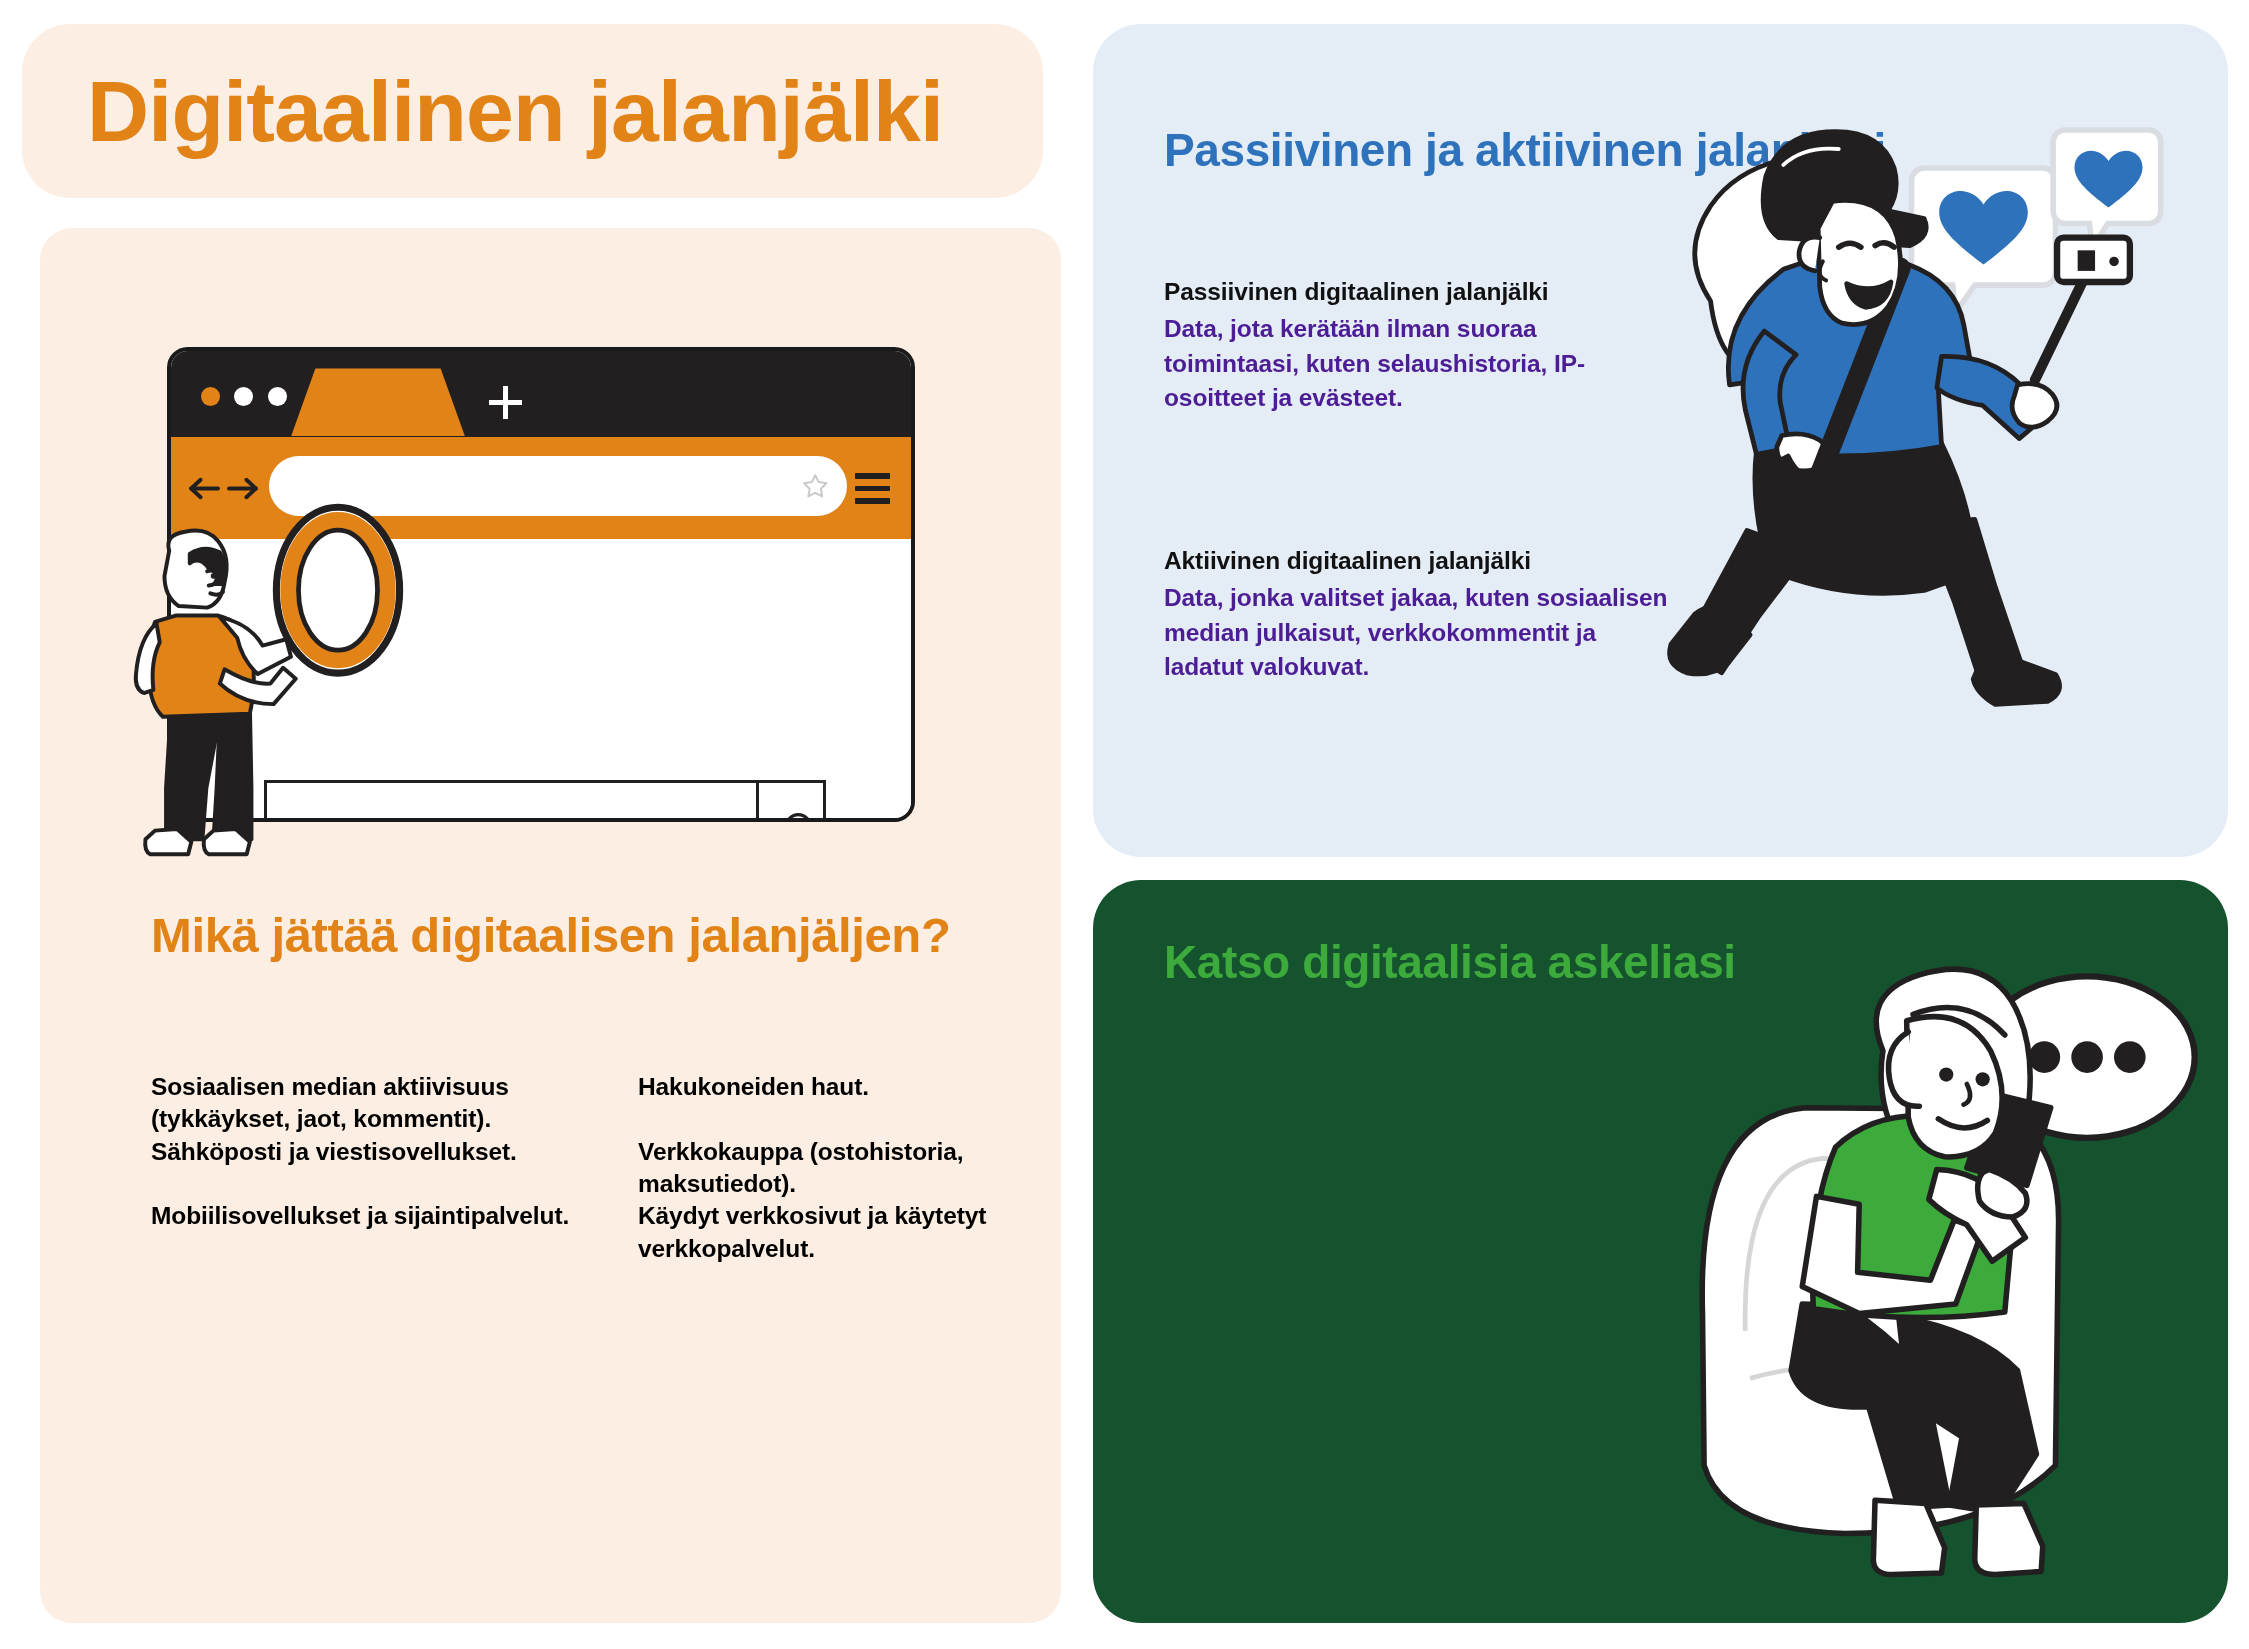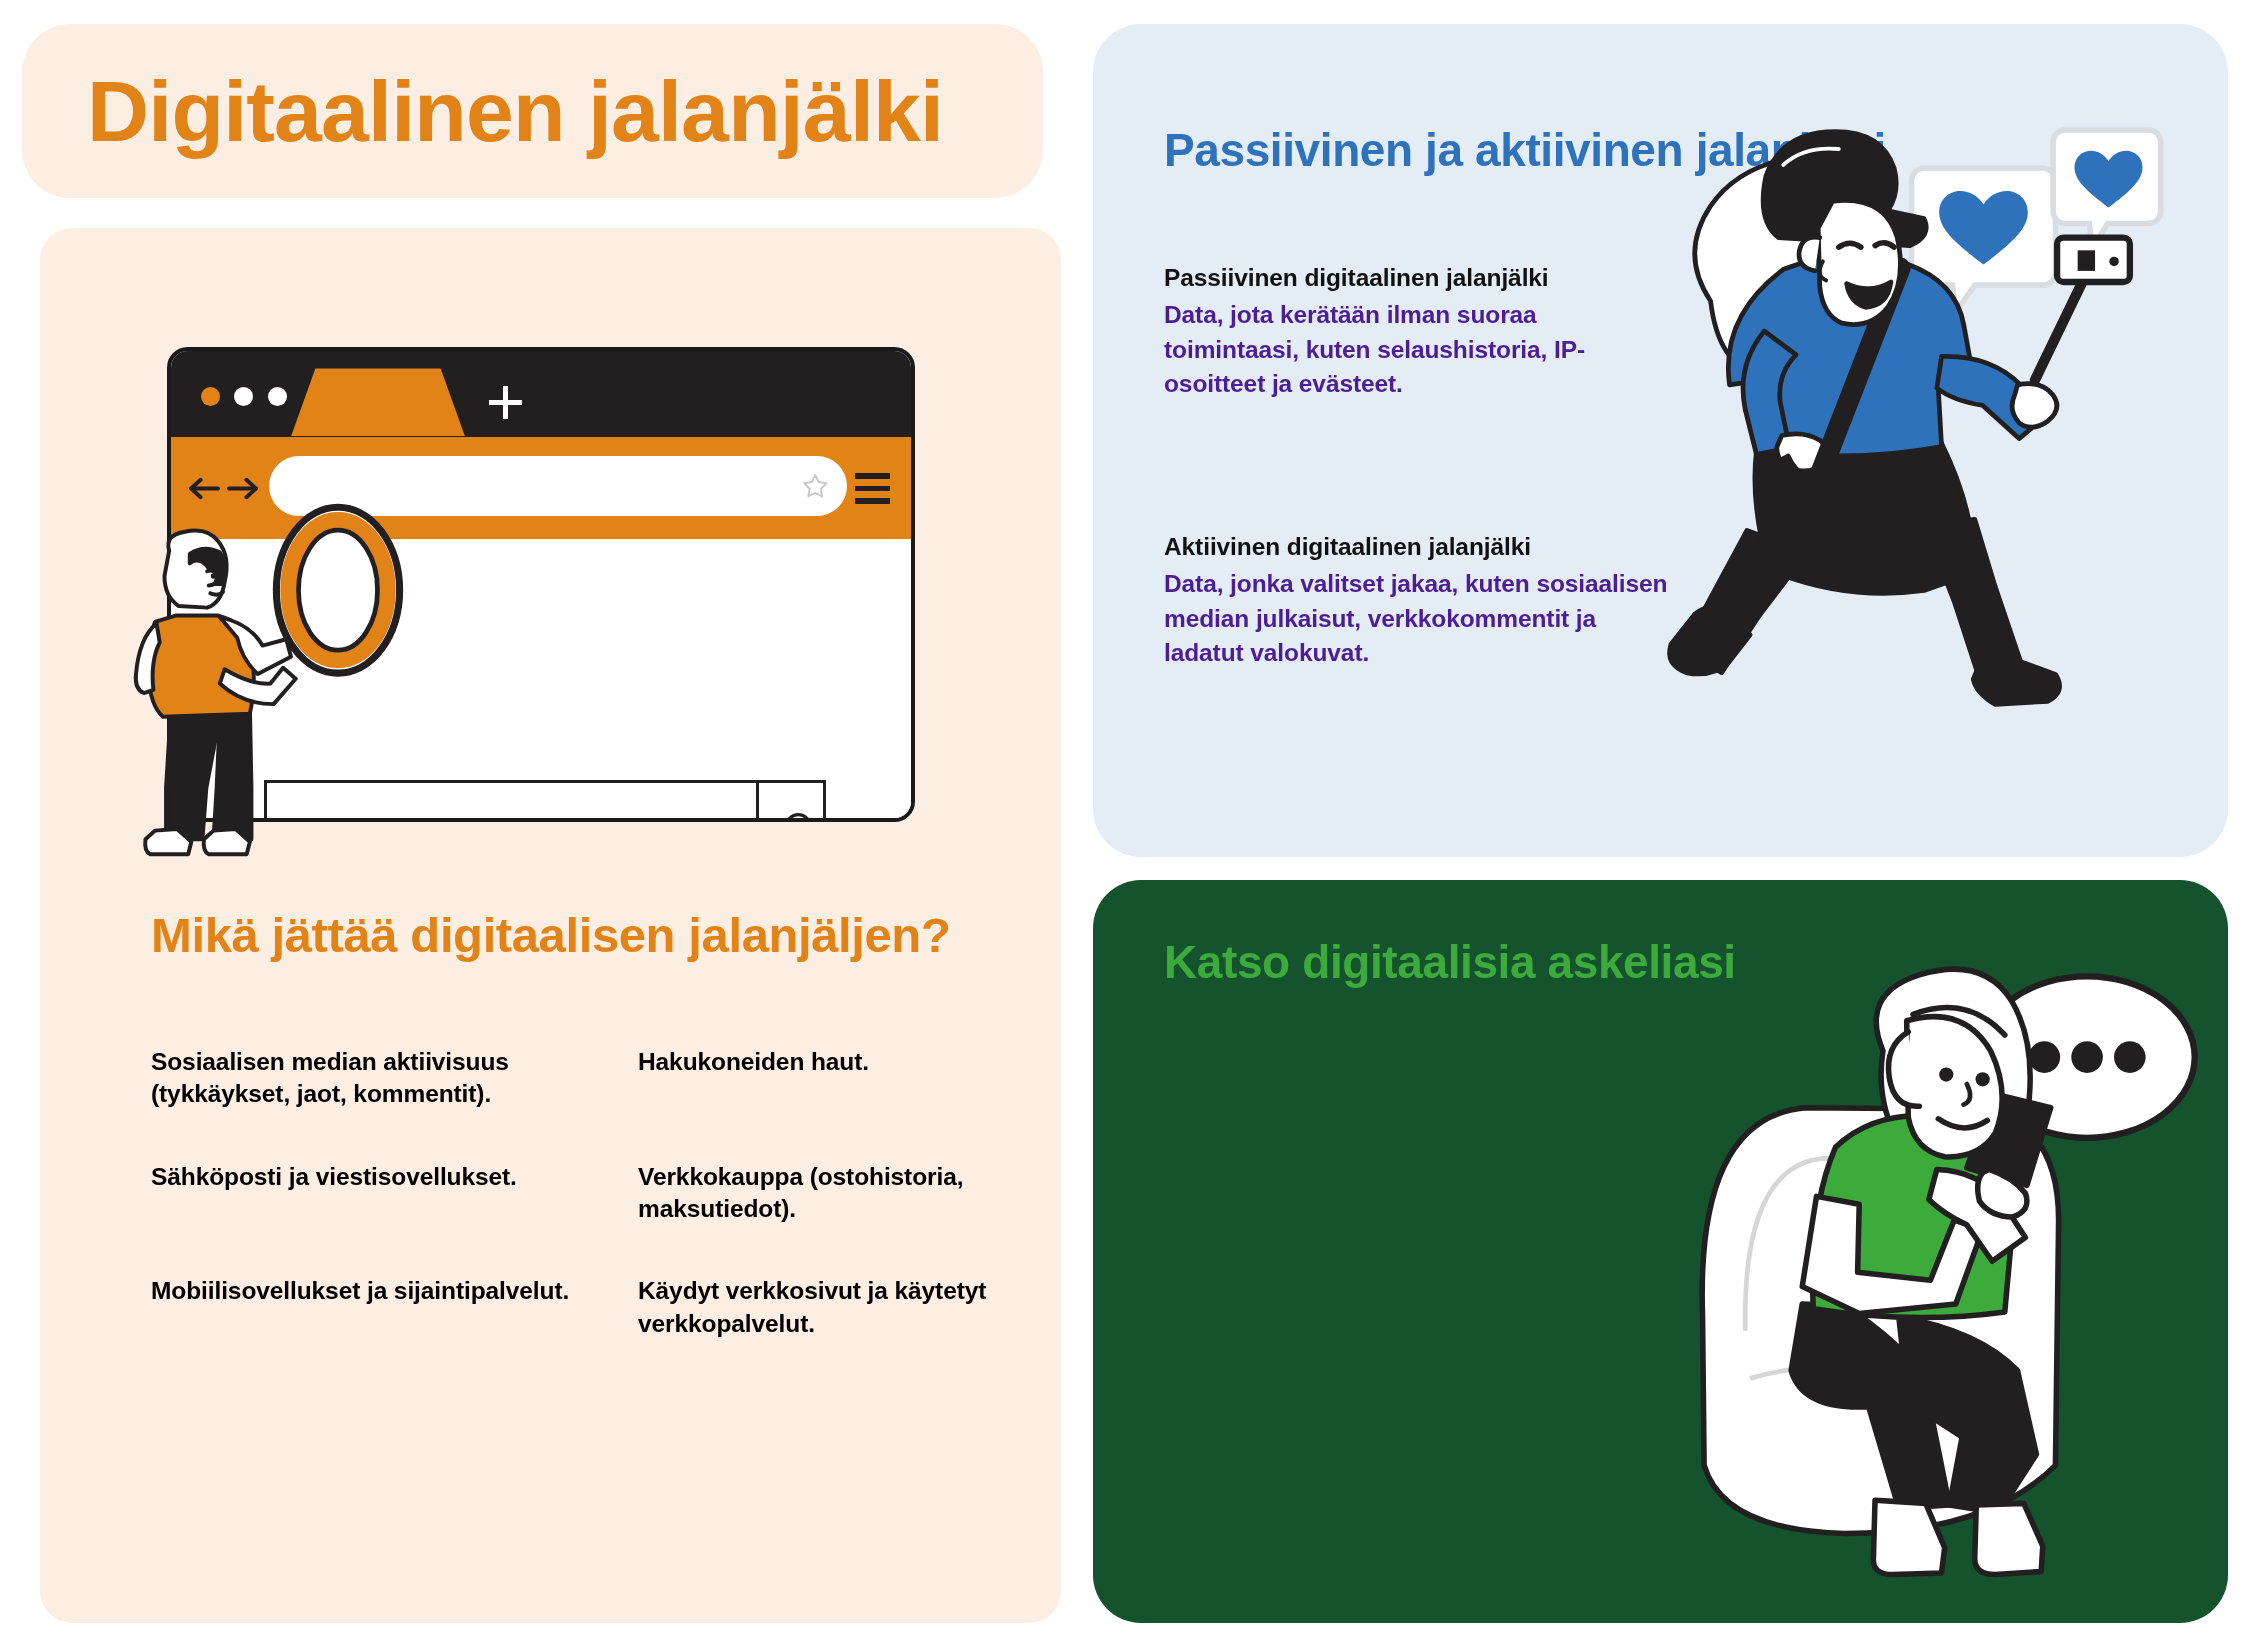--- a/index.html
+++ b/index.html
@@ -64,41 +64,41 @@
   #page-search-icon{position:absolute;left:513px;top:26px;width:43px;height:43px;}
   #magnifier{position:absolute;left:128px;top:176px;width:158px;height:206px;}
   #person-searching{position:absolute;left:0px;top:204px;width:214px;height:340px;}
 
   
   #left-subheading{
     position:absolute;left:111px;top:679px;width:808px;
     color:#E28318;font-size:49px;font-weight:700;line-height:1.16;letter-spacing:-0.4px;
   }
   #left-list{
-    position:absolute;left:111px;top:818px;width:879px;
-    display:grid;grid-template-columns:487px 380px;row-gap:50px;
+    position:absolute;left:111px;top:843px;width:879px;
+    display:grid;grid-template-columns:487px 380px;
   }
   .list-item{
     color:#000000;font-size:24.5px;font-weight:700;line-height:1.32;
     letter-spacing:-0.1px;
   }
 
   
   #panel-passive{
     left:1093px;top:24px;width:1135px;height:833px;
     background:#E4ECF6;border-radius:48px;overflow:hidden;
   }
   #panel-steps{
     left:1093px;top:880px;width:1135px;height:743px;
     background:#14532d;border-radius:48px;overflow:hidden;
   }
   .panel-heading{position:absolute;font-size:46px;font-weight:700;letter-spacing:-0.4px;line-height:1.1;}
   #heading-passive{left:71px;top:101px;color:#2E72BC;}
   #heading-steps{left:71px;top:57px;color:#3DAA3C;}
-  .block{position:absolute;width:507px;}
+  .block{position:absolute;width:507px;margin-top:14px;}
   .block-title{color:#111111;font-size:24.5px;font-weight:700;line-height:1.3;margin-bottom:4px;letter-spacing:-0.1px;}
   .block-body{color:#4c1d95;font-size:24.5px;font-weight:700;line-height:1.42;letter-spacing:-0.1px;}
   #block-passive{left:71px;top:238px;}
   #block-active{left:71px;top:507px;}
 
   
   #woman-selfie{position:absolute;left:570px;top:95px;width:554px;height:625px;}
   #woman-chair{position:absolute;left:554px;top:79px;width:570px;height:633px;}
   svg{display:block;overflow:visible;}
 </style>

